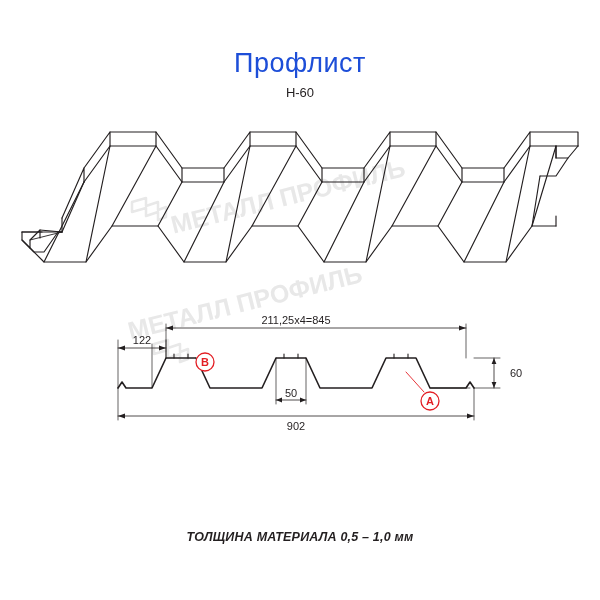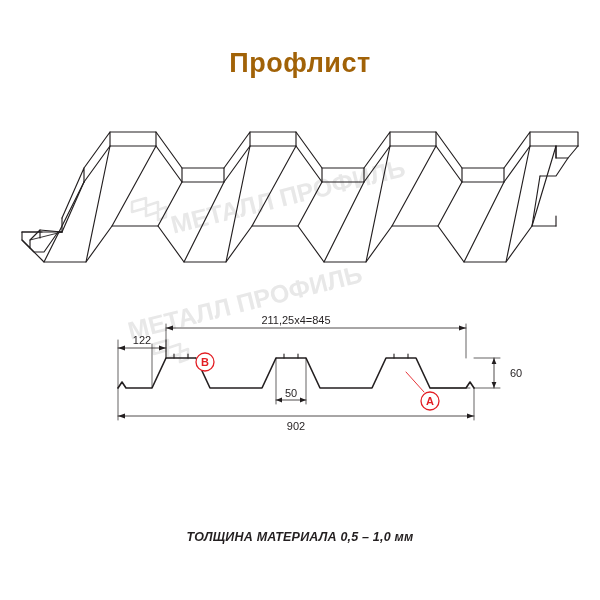--- a/index.html
+++ b/index.html
@@ -20,23 +20,23 @@
     width: 600px;
     height: 600px;
   }
   .title {
     position: absolute;
     top: 48px;
     left: 0;
     width: 600px;
     text-align: center;
     font-size: 27px;
-    font-weight: bold;
+    font-weight: normal;
     letter-spacing: 0.5px;
-    color: #a16207;
+    color: #1d4ed8;
   }
   .subtitle {
     position: absolute;
     top: 85px;
     left: 0;
     width: 600px;
     text-align: center;
     font-size: 13px;
     color: #231f20;
   }
@@ -93,20 +93,21 @@
   }
   svg { display: block; }
   text { font-family: "Liberation Sans", sans-serif; }
 </style>
 </head>
 <body>
 
 <div class="page">
 
   <div class="title">Профлист</div>
+  <div class="subtitle">Н-60</div>
 
   <div class="watermark wm1">МЕТАЛЛ ПРОФИЛЬ</div>
   <div class="watermark wm2">МЕТАЛЛ ПРОФИЛЬ</div>
 
   <div class="wm-mark" style="top:196px; left:128px;">
     <svg width="40" height="34" viewBox="0 0 40 34">
       <path d="M4 6 L18 2 L18 10 L30 6 L30 14 L38 11 L38 21 L30 24 L30 16 L18 20 L18 12 L4 16 Z" fill="none" stroke="#e8e8e8" stroke-width="2.5" stroke-linejoin="round"></path>
     </svg>
   </div>
   <div class="wm-mark" style="top:338px; left:150px;">

